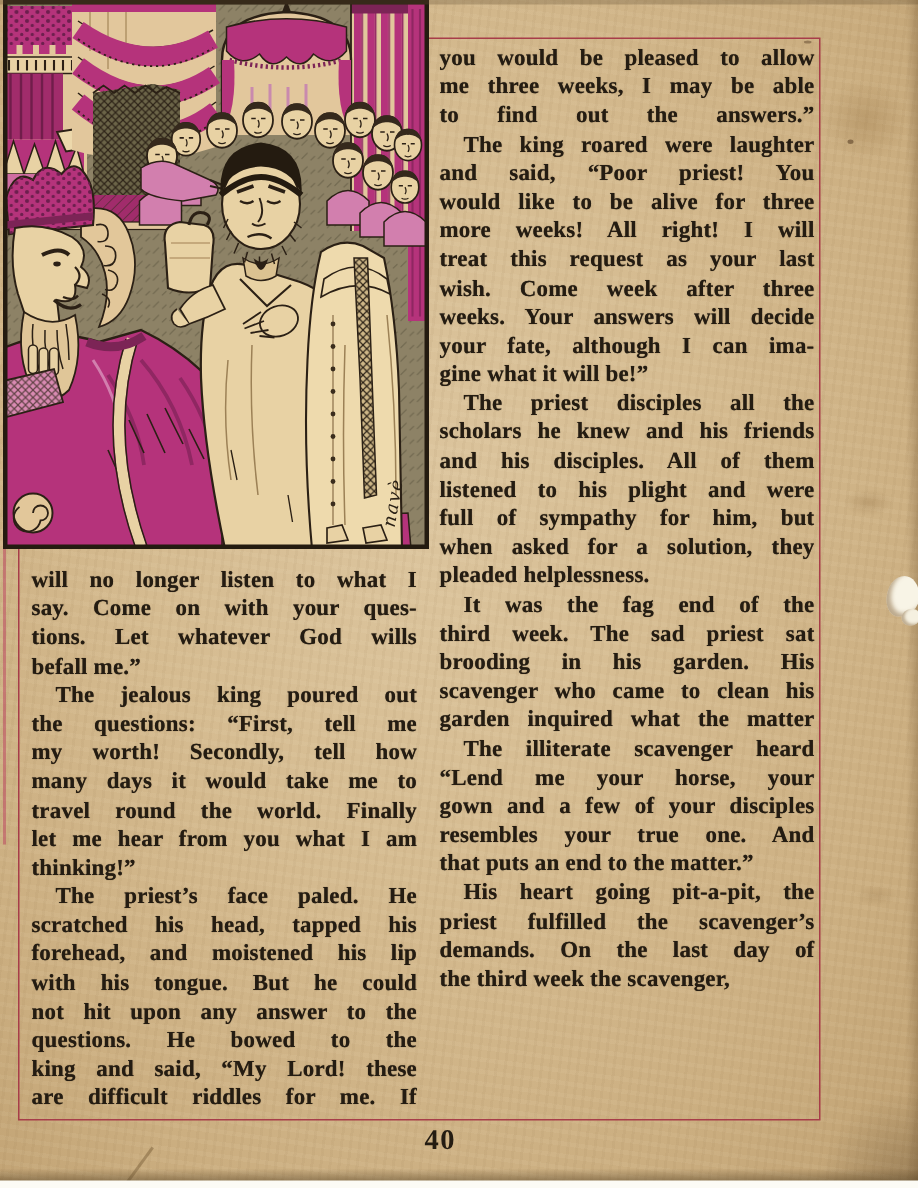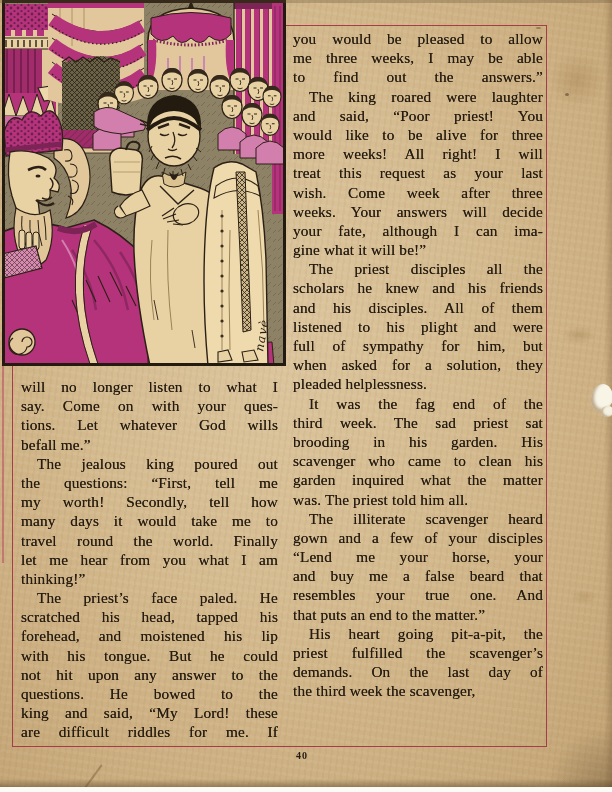--- a/index.html
+++ b/index.html
@@ -14,25 +14,25 @@
       repeating-linear-gradient(8deg, rgba(255,242,214,.06) 0 3px, transparent 3px 8px);
   }
   .frame{position:absolute;left:12px;top:25px;width:533px;height:720px;
     border:1.6px solid #a73d49;z-index:2;}
   .illustration{position:absolute;left:2px;top:0;width:284px;height:366px;z-index:3;}
   .col{position:absolute;z-index:4;color:#241c12;font-size:15.3px;line-height:19.2px;
     letter-spacing:.15px;text-shadow:0 0 .5px rgba(43,32,18,.85);}
   .col-left{left:21px;top:377px;width:257px;}
   .col-right{left:293px;top:29px;width:250px;}
   .tline{text-align:justify;text-align-last:justify;height:19.2px;white-space:nowrap;overflow:visible;}
-  .tline{white-space:normal;}
+  .tline{white-space:normal;font-weight:bold;}
   .tline.endline{text-align-last:left;}
   .tline.indent{text-indent:16px;}
-  .page-number{position:absolute;left:283px;top:750px;width:38px;text-align:center;z-index:4;
-    font-weight:bold;font-size:10px;color:#241c12;letter-spacing:1px;}
+  .page-number{position:absolute;left:283px;top:750px;width:38px;z-index:4;
+    font-weight:bold;font-size:19px;color:#241c12;letter-spacing:1px;}
   
   .stain{position:absolute;pointer-events:none;z-index:5;border-radius:50%;}
   .stain-tr{left:548px;top:52px;width:58px;height:56px;background:radial-gradient(ellipse,rgba(146,110,62,.30),rgba(146,110,62,0) 70%);}
   .stain-r1{left:562px;top:326px;width:34px;height:18px;background:radial-gradient(ellipse,rgba(140,105,60,.28),rgba(140,105,60,0) 70%);}
   .stain-r2{left:570px;top:590px;width:28px;height:14px;background:radial-gradient(ellipse,rgba(140,105,60,.22),rgba(140,105,60,0) 70%);}
   .fleck1{left:565px;top:93px;width:4px;height:3px;background:rgba(80,55,30,.55);}
   .fleck2{left:536px;top:27px;width:5px;height:2px;background:rgba(80,55,30,.45);}
   .crease{position:absolute;left:92px;top:762px;width:2px;height:30px;z-index:5;
     background:rgba(115,88,52,.45);transform:rotate(36deg);}
   .spine-mark{position:absolute;left:1.5px;top:348px;width:2px;height:215px;z-index:2;
@@ -320,27 +320,25 @@
         <div class="tline">full of sympathy for him, but</div>
         <div class="tline">when asked for a solution, they</div>
         <div class="tline endline">pleaded helplessness.</div>
       </div>
       <div class="para">
         <div class="tline indent">It was the fag end of the</div>
         <div class="tline">third week. The sad priest sat</div>
         <div class="tline">brooding in his garden. His</div>
         <div class="tline">scavenger who came to clean his</div>
         <div class="tline">garden inquired what the matter</div>
-        <div class="tline endline">was. The priest told him all.</div>
       </div>
       <div class="para">
         <div class="tline indent">The illiterate scavenger heard</div>
+        <div class="tline">“Lend me your horse, your</div>
         <div class="tline">gown and a few of your disciples</div>
-        <div class="tline">“Lend me your horse, your</div>
-        <div class="tline">and buy me a false beard that</div>
         <div class="tline">resembles your true one. And</div>
         <div class="tline endline">that puts an end to the matter.”</div>
       </div>
       <div class="para">
         <div class="tline indent">His heart going pit-a-pit, the</div>
         <div class="tline">priest fulfilled the scavenger’s</div>
         <div class="tline">demands. On the last day of</div>
         <div class="tline endline">the third week the scavenger,</div>
       </div>
     </div>

